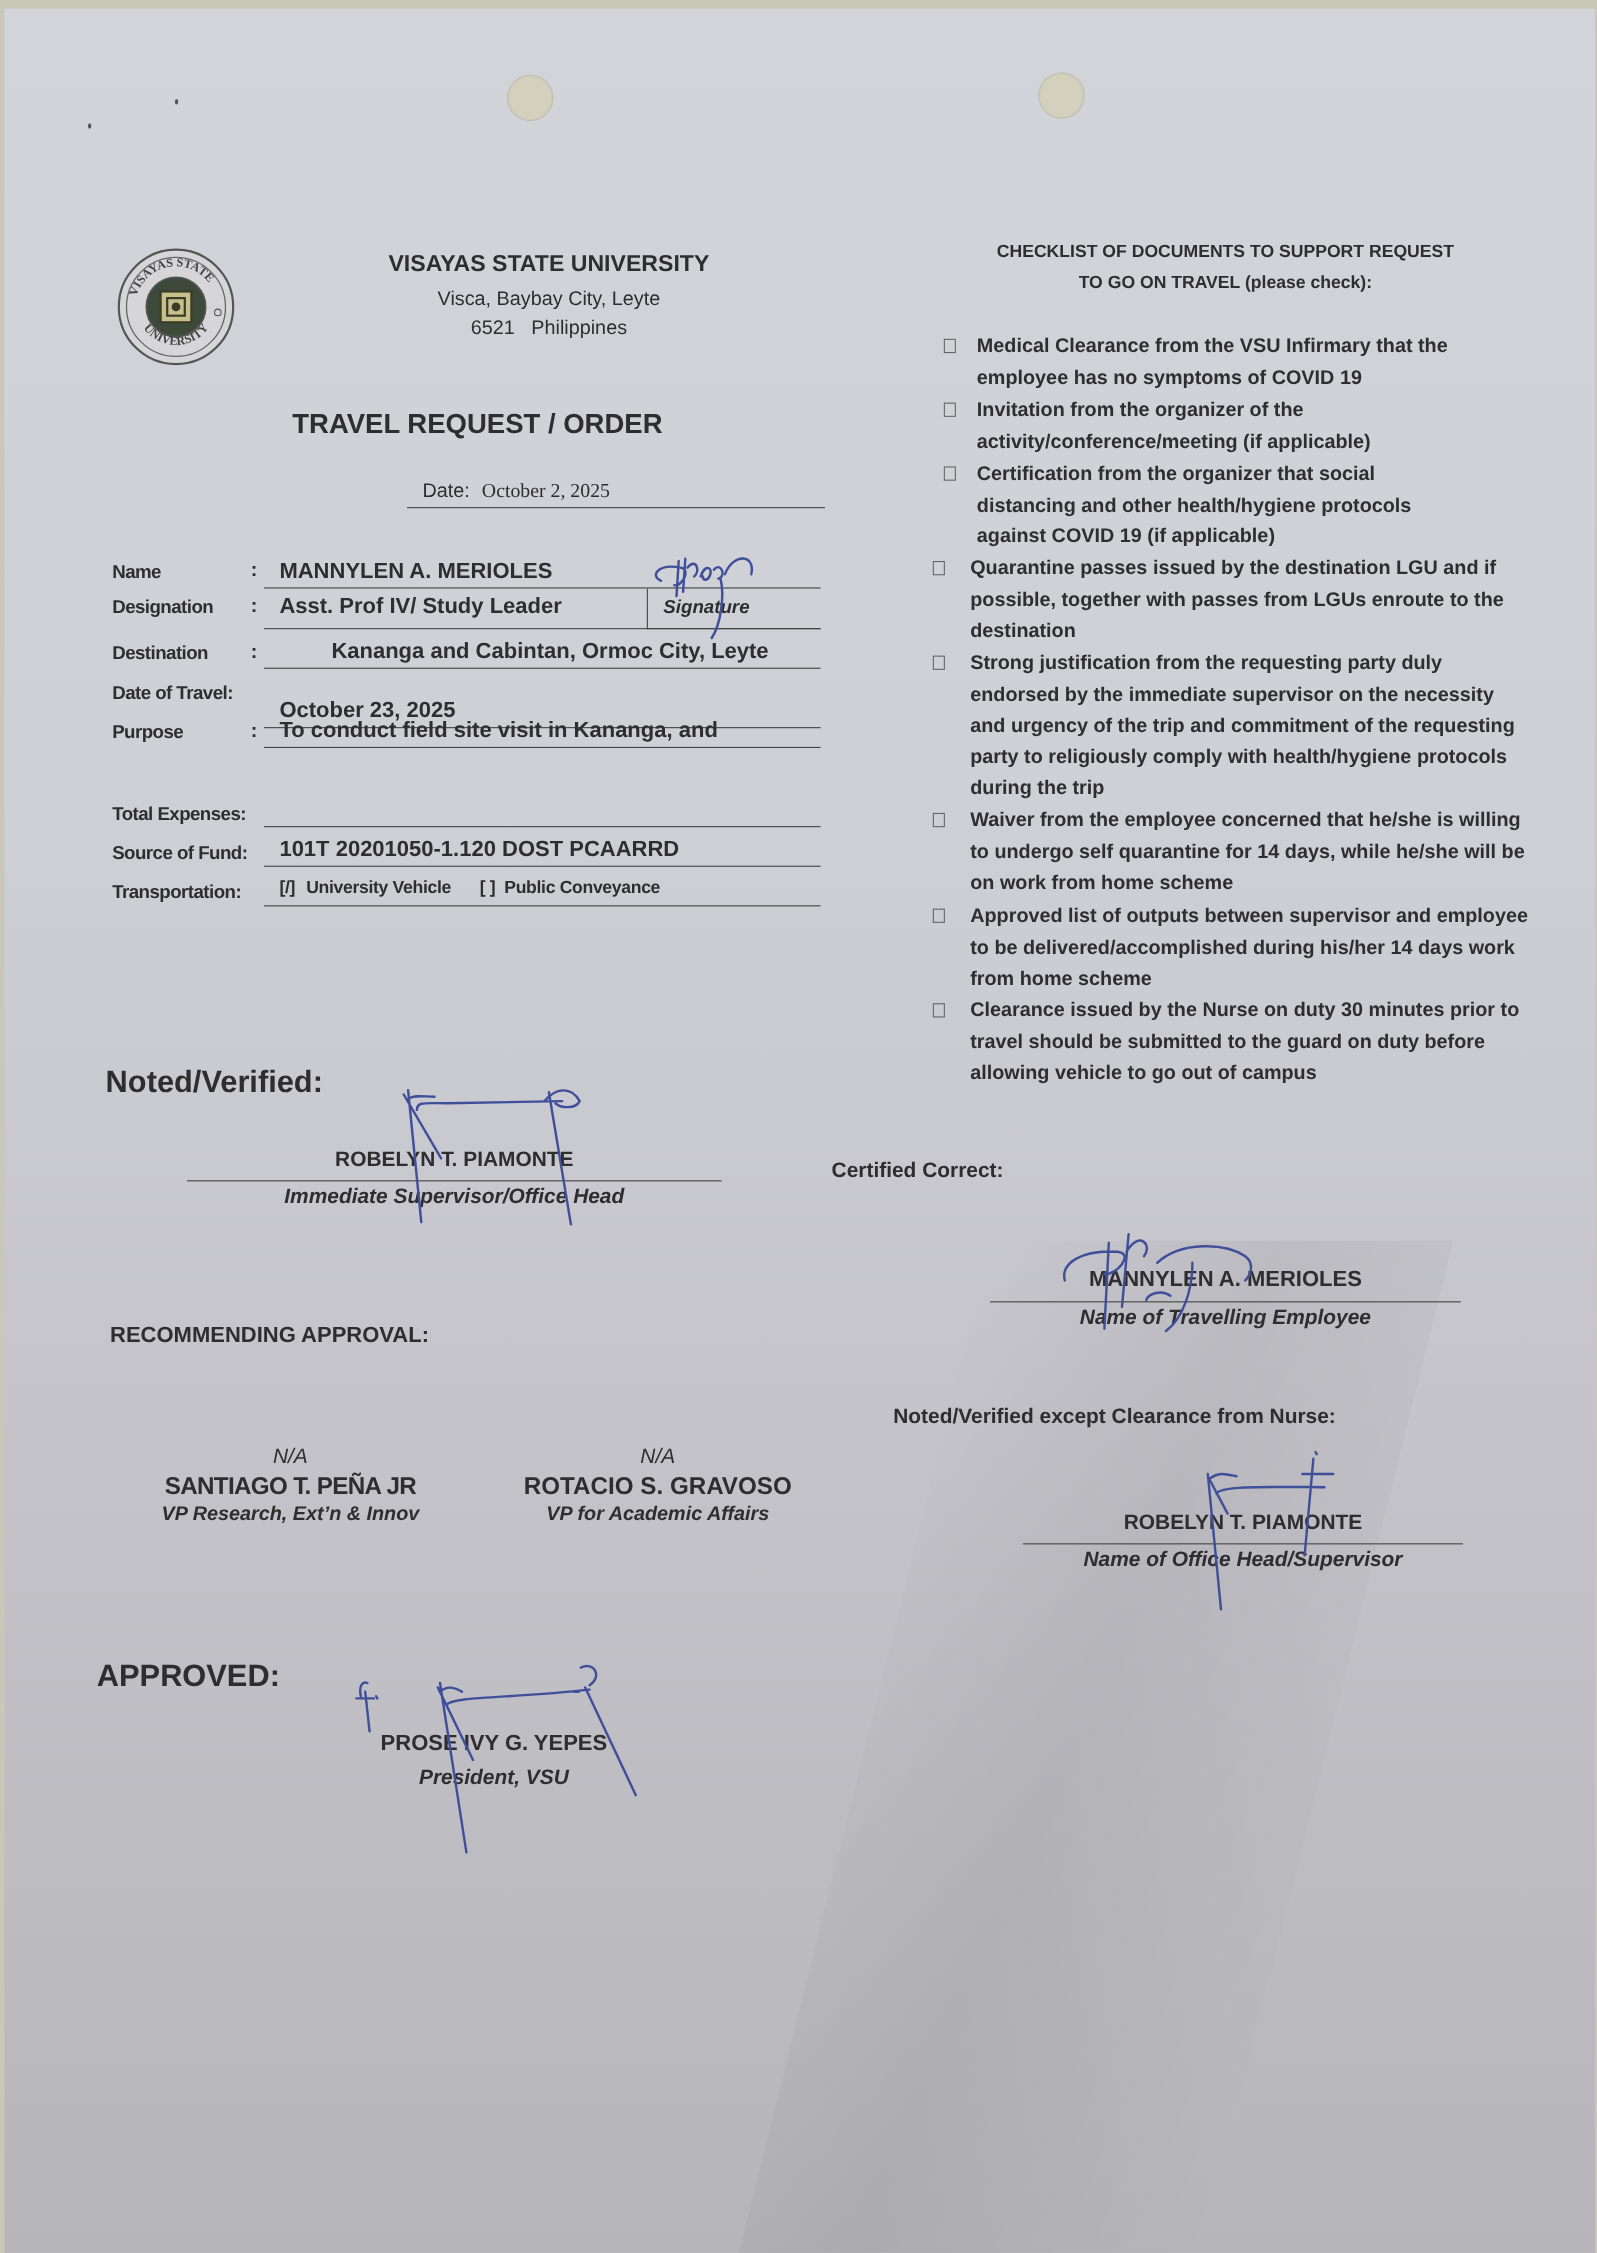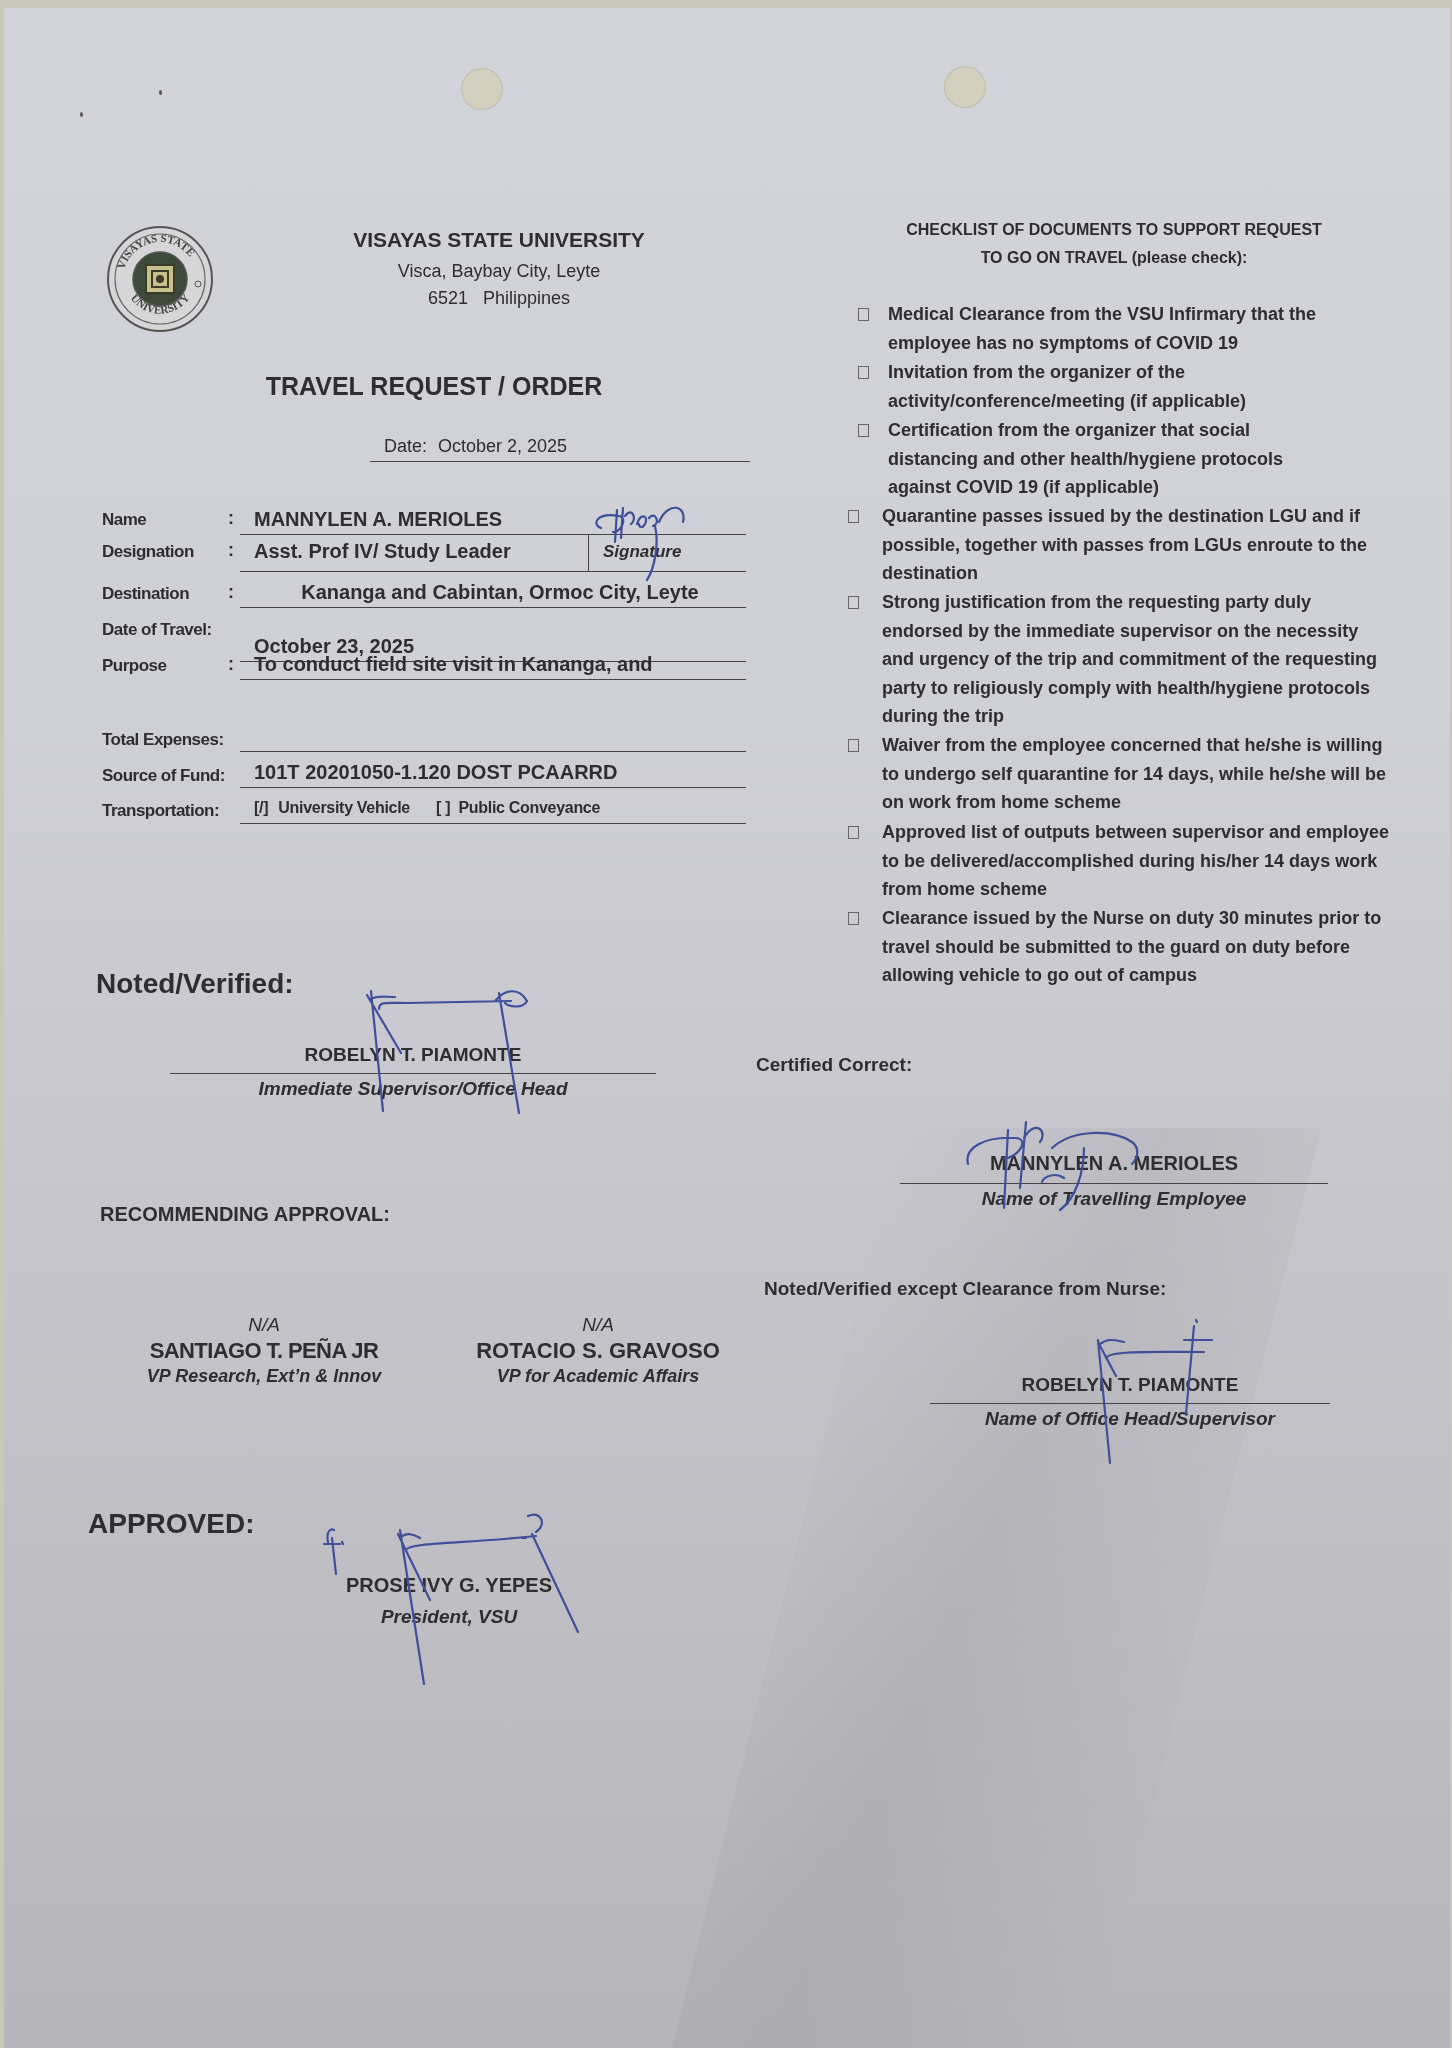--- a/index.html
+++ b/index.html
@@ -87,21 +87,21 @@
   </svg>
 
   <div class="abs uni-name center">VISAYAS STATE UNIVERSITY</div>
   <div class="abs uni-addr center">
     <div>Visca, Baybay City, Leyte</div>
     <div style="white-space:pre;">6521   Philippines</div>
   </div>
   <div class="abs form-title center">TRAVEL REQUEST / ORDER</div>
   <div class="abs date-line">
     <span>Date:</span>
-    <span style="margin-left:6px;">October 2, 2025</span>
+    <span style="margin-left:6px;font-family:Liberation Serif, serif;">October 2, 2025</span>
   </div>
 
   <div class="abs field-label" style="top:502px;">Name</div>
   <div class="abs field-colon" style="top:500px;">:</div>
   <div class="abs field-value" style="top:497px;">MANNYLEN A. MERIOLES</div>
 
   <div class="abs field-label" style="top:534px;">Designation</div>
   <div class="abs field-colon" style="top:532px;">:</div>
   <div class="abs field-value" style="top:529px;width:348px;border-bottom:none;">Asst. Prof IV/ Study Leader</div>
   <div class="abs" style="left:236px;top:563px;width:506px;border-top:1.5px solid #444;"></div>
@@ -198,21 +198,21 @@
     <div class="i" style="font-size:19px;">N/A</div>
     <div class="sig-name" style="font-size:22px;letter-spacing:-0.6px;margin-top:2px;">SANTIAGO T. PEÑA JR</div>
     <div class="sig-title" style="font-size:18px;margin-top:2px;">VP Research, Ext’n &amp; Innov</div>
   </div>
   <div class="abs center" style="left:444px;top:1306px;width:300px;">
     <div class="i" style="font-size:19px;">N/A</div>
     <div class="sig-name" style="font-size:22px;margin-top:2px;">ROTACIO S. GRAVOSO</div>
     <div class="sig-title" style="font-size:18px;margin-top:2px;">VP for Academic Affairs</div>
   </div>
 
-  <div class="abs sig-name" style="left:760px;top:1270px;font-size:19px;">Noted/Verified except Clearance from Nurse:</div>
+  <div class="abs sig-name" style="left:808px;top:1270px;font-size:19px;">Noted/Verified except Clearance from Nurse:</div>
   <div class="abs sig-name center" style="left:926px;top:1366px;width:400px;">ROBELYN T. PIAMONTE</div>
   <div class="abs sig-rule" style="left:926px;top:1395px;width:400px;"></div>
   <div class="abs sig-title center" style="left:926px;top:1400px;width:400px;">Name of Office Head/Supervisor</div>
   <svg class="ink" style="left:1080px;top:1310px;width:160px;height:150px;" viewBox="0 0 160 150">
     <path d="M14 22 L 26 145 M 14 24 L 32 58 M 16 26 C 24 20, 30 22, 40 24 M 22 40 C 24 32, 80 34, 120 34 M 110 8 L 102 96 M 100 22 L 128 22 M 112 2 L 113 4"></path>
   </svg>
 
   <div class="abs section-label" style="left:84px;top:1500px;">APPROVED:</div>
   <div class="abs sig-name center" style="left:300px;top:1566px;width:290px;font-size:20px;">PROSE IVY G. YEPES</div>
   <div class="abs sig-title center" style="left:300px;top:1598px;width:290px;">President, VSU</div>

